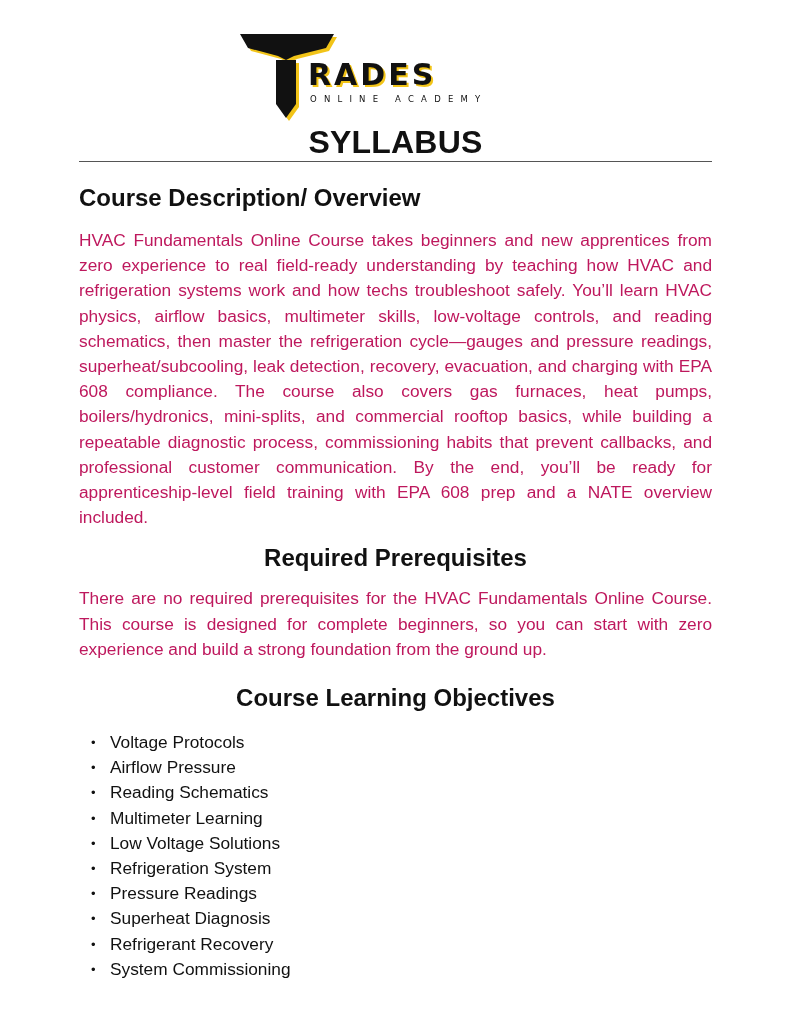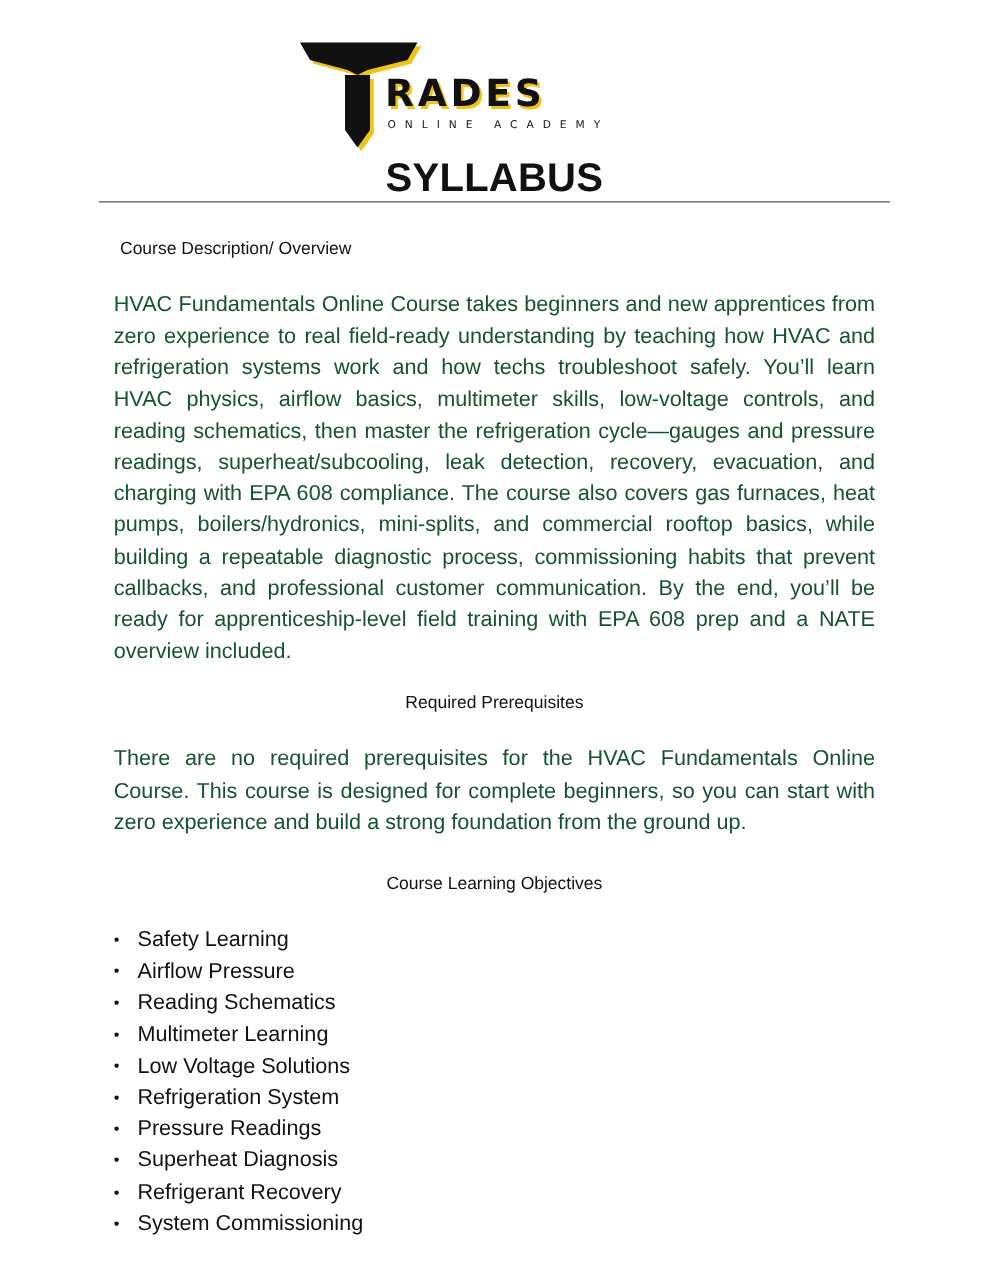--- a/index.html
+++ b/index.html
@@ -8,22 +8,22 @@
   .logo svg { display: block; }
   .syllabus-title {
     position: absolute; left: 0; width: 791px; top: 124px;
     text-align: center; font-family: "Liberation Sans", sans-serif;
     font-weight: bold; font-size: 32px; letter-spacing: 0.2px; margin: 0; color: #111;
     padding-left: 0; box-sizing: border-box;
   }
   .syllabus-title span { display: inline-block; margin-left: 0; }
   .rule { position: absolute; left: 79px; width: 633px; top: 161px; height: 0; border-top: 1.5px solid #555; }
   .content { position: absolute; left: 79px; width: 633px; top: 182px; font-family: "Liberation Sans", sans-serif; }
-  h2 { font-family: "Liberation Sans", sans-serif; font-weight: normal; font-size: 14px; margin: 17px; color: #111; line-height: 32px; }
-  p { font-size: 17.3px; line-height: 25.2px; margin: 12px; text-align: justify; color: #14532d; }
+  h2 { font-family: "Liberation Sans", sans-serif; font-weight: bold; font-size: 24px; margin: 0; color: #111; line-height: 32px; }
+  p { font-size: 17.3px; line-height: 25.2px; margin: 0; text-align: justify; color: #be185d; }
   .s1-head { margin-top: 0; }
   .s1-body { margin-top: 14px; }
   .s2-head { margin-top: 12px; text-align: center; }
   .s2-body { margin-top: 12px; }
   .s3-head { margin-top: 20px; text-align: center; }
   ul { list-style: none; margin: 16px 0 0 0; padding: 0 0 0 12px; }
   li { font-size: 17.3px; line-height: 25.2px; position: relative; padding-left: 19px; color: #111; }
   li .bullet { position: absolute; left: 0; top: 0; font-size: 13px; }
 </style>
 </head>
@@ -54,21 +54,21 @@
     <h2 class="s1-head">Course Description/ Overview</h2>
     <p class="s1-body">HVAC Fundamentals Online Course takes beginners and new apprentices from zero experience to real field-ready understanding by teaching how HVAC and refrigeration systems work and how techs troubleshoot safely. You’ll learn HVAC physics, airflow basics, multimeter skills, low-voltage controls, and reading schematics, then master the refrigeration cycle—gauges and pressure readings, superheat/subcooling, leak detection, recovery, evacuation, and charging with EPA 608 compliance. The course also covers gas furnaces, heat pumps, boilers/hydronics, mini-splits, and commercial rooftop basics, while building a repeatable diagnostic process, commissioning habits that prevent callbacks, and professional customer communication. By the end, you’ll be ready for apprenticeship-level field training with EPA 608 prep and a NATE overview included.</p>
   </section>
   <section>
     <h2 class="s2-head">Required Prerequisites</h2>
     <p class="s2-body">There are no required prerequisites for the HVAC Fundamentals Online Course. This course is designed for complete beginners, so you can start with zero experience and build a strong foundation from the ground up.</p>
   </section>
   <section>
     <h2 class="s3-head">Course Learning Objectives</h2>
     <ul>
-      <li><span class="bullet">•</span><span>Safety Learning</span></li>
+      <li><span class="bullet">•</span><span>Voltage Protocols</span></li>
       <li><span class="bullet">•</span><span>Airflow Pressure</span></li>
       <li><span class="bullet">•</span><span>Reading Schematics</span></li>
       <li><span class="bullet">•</span><span>Multimeter Learning</span></li>
       <li><span class="bullet">•</span><span>Low Voltage Solutions</span></li>
       <li><span class="bullet">•</span><span>Refrigeration System</span></li>
       <li><span class="bullet">•</span><span>Pressure Readings</span></li>
       <li><span class="bullet">•</span><span>Superheat Diagnosis</span></li>
       <li><span class="bullet">•</span><span>Refrigerant Recovery</span></li>
       <li><span class="bullet">•</span><span>System Commissioning</span></li>
     </ul>

